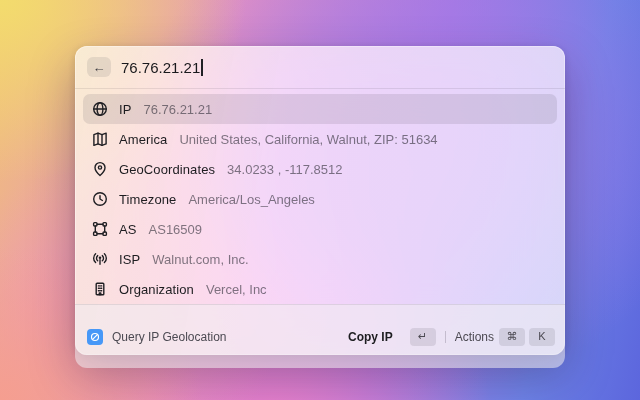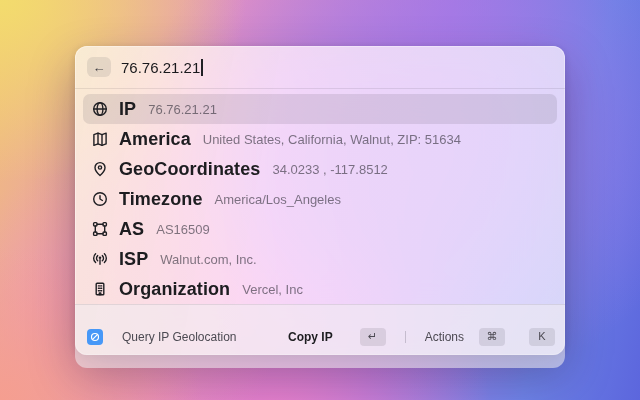--- a/index.html
+++ b/index.html
@@ -34,29 +34,28 @@
   }
   .searchtext{font-size:15px;color:#19191c;display:flex;align-items:center;}
   .caret{display:inline-block;width:1.5px;height:17px;background:#202024;margin-left:1px;}
   .hdiv{height:1px;flex:0 0 1px;background:rgba(40,35,50,0.10);}
   
   .list{padding:5px 8px 0;flex:1 1 auto;}
   .row{height:30px;display:flex;align-items:center;border-radius:7px;padding:0 9px;}
   .row.selected{background:rgba(82,76,94,0.14);}
   .ric{width:16px;height:16px;flex:0 0 16px;display:grid;place-items:center;color:#1f1f23;}
   .ric svg{display:block;}
-  .rlabel{font-size:18px;font-weight:700;color:#1d1d20;margin-left:11px;letter-spacing:.1px;}
+  .rlabel{font-size:13px;font-weight:400;color:#1d1d20;margin-left:11px;letter-spacing:.1px;}
   .rvalue{font-size:13px;color:rgba(50,48,58,0.62);margin-left:12px;white-space:nowrap;}
   
   .footer{
     flex:0 0 29px;height:29px;display:flex;align-items:center;padding:17px 10px;
     border-top:1px solid rgba(40,35,50,0.10);
     background:rgba(240,236,241,0.55);
     border-radius:0 0 12px 12px;
-    gap:10px;
   }
   .exticon{width:16px;height:16px;border-radius:4px;display:grid;place-items:center;margin:0 9px 0 2px;}
   .appname{font-size:12px;color:#4c4a52;}
   .fspacer{flex:1;}
   .primary{font-size:12px;font-weight:700;color:#1d1d20;margin-right:17px;}
   .keycap{
     height:18px;min-width:18px;padding:0 4px;border-radius:4px;
     background:rgba(70,65,80,0.13);color:#4c4a52;font-size:11px;
     display:grid;place-items:center;line-height:1;
   }

